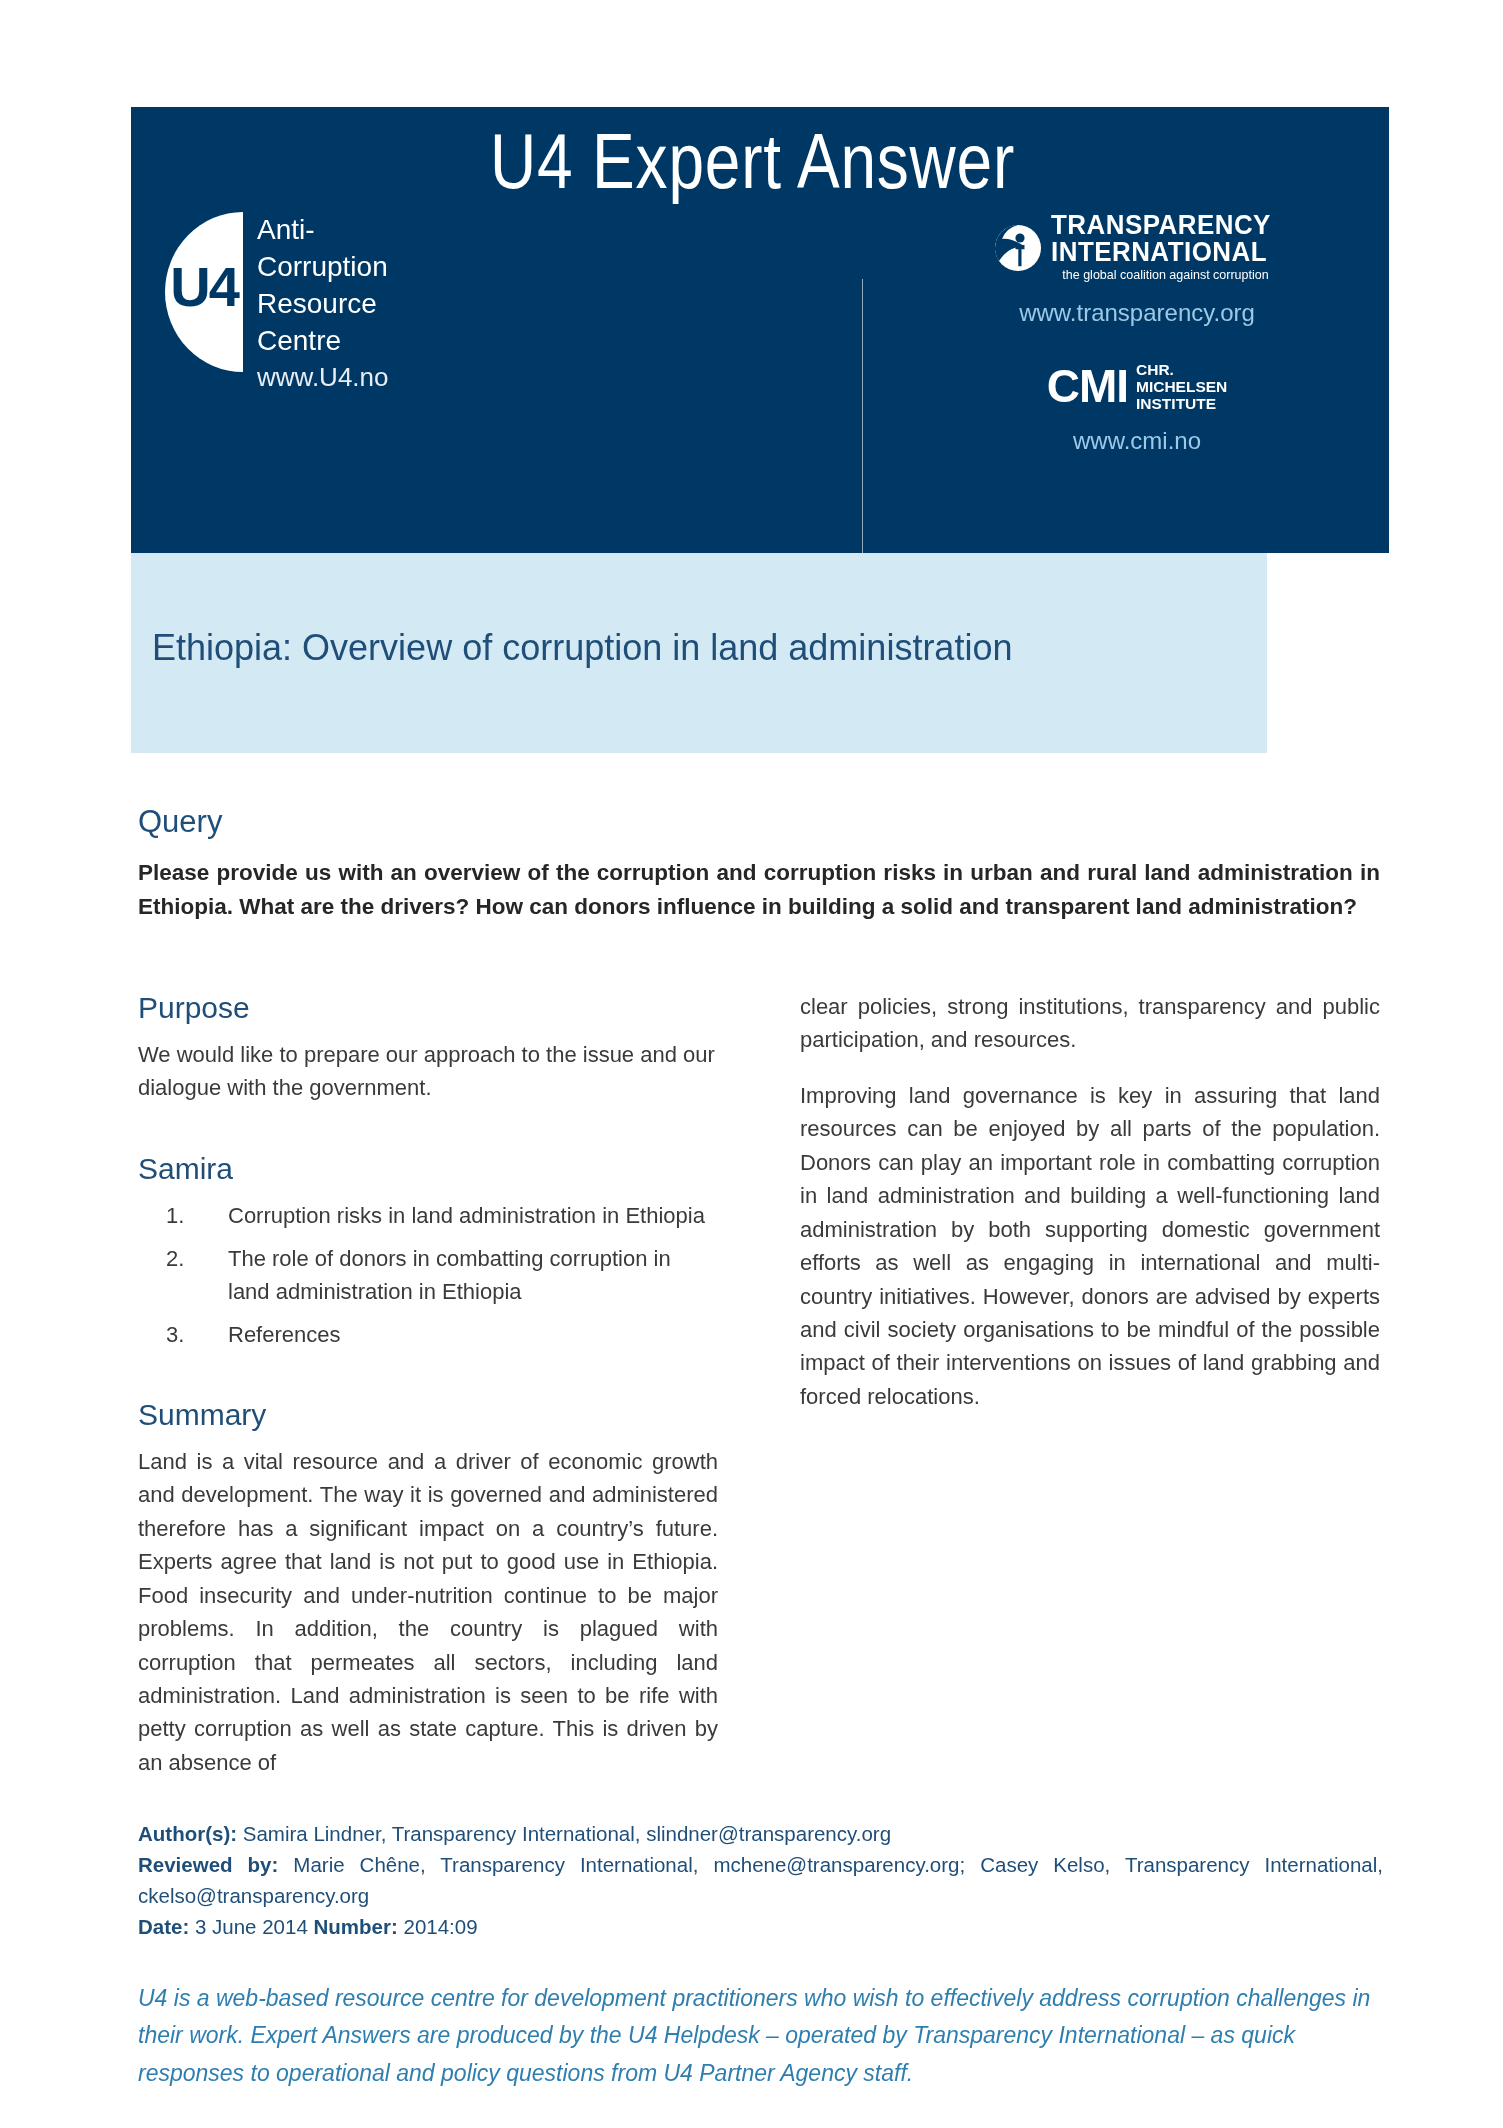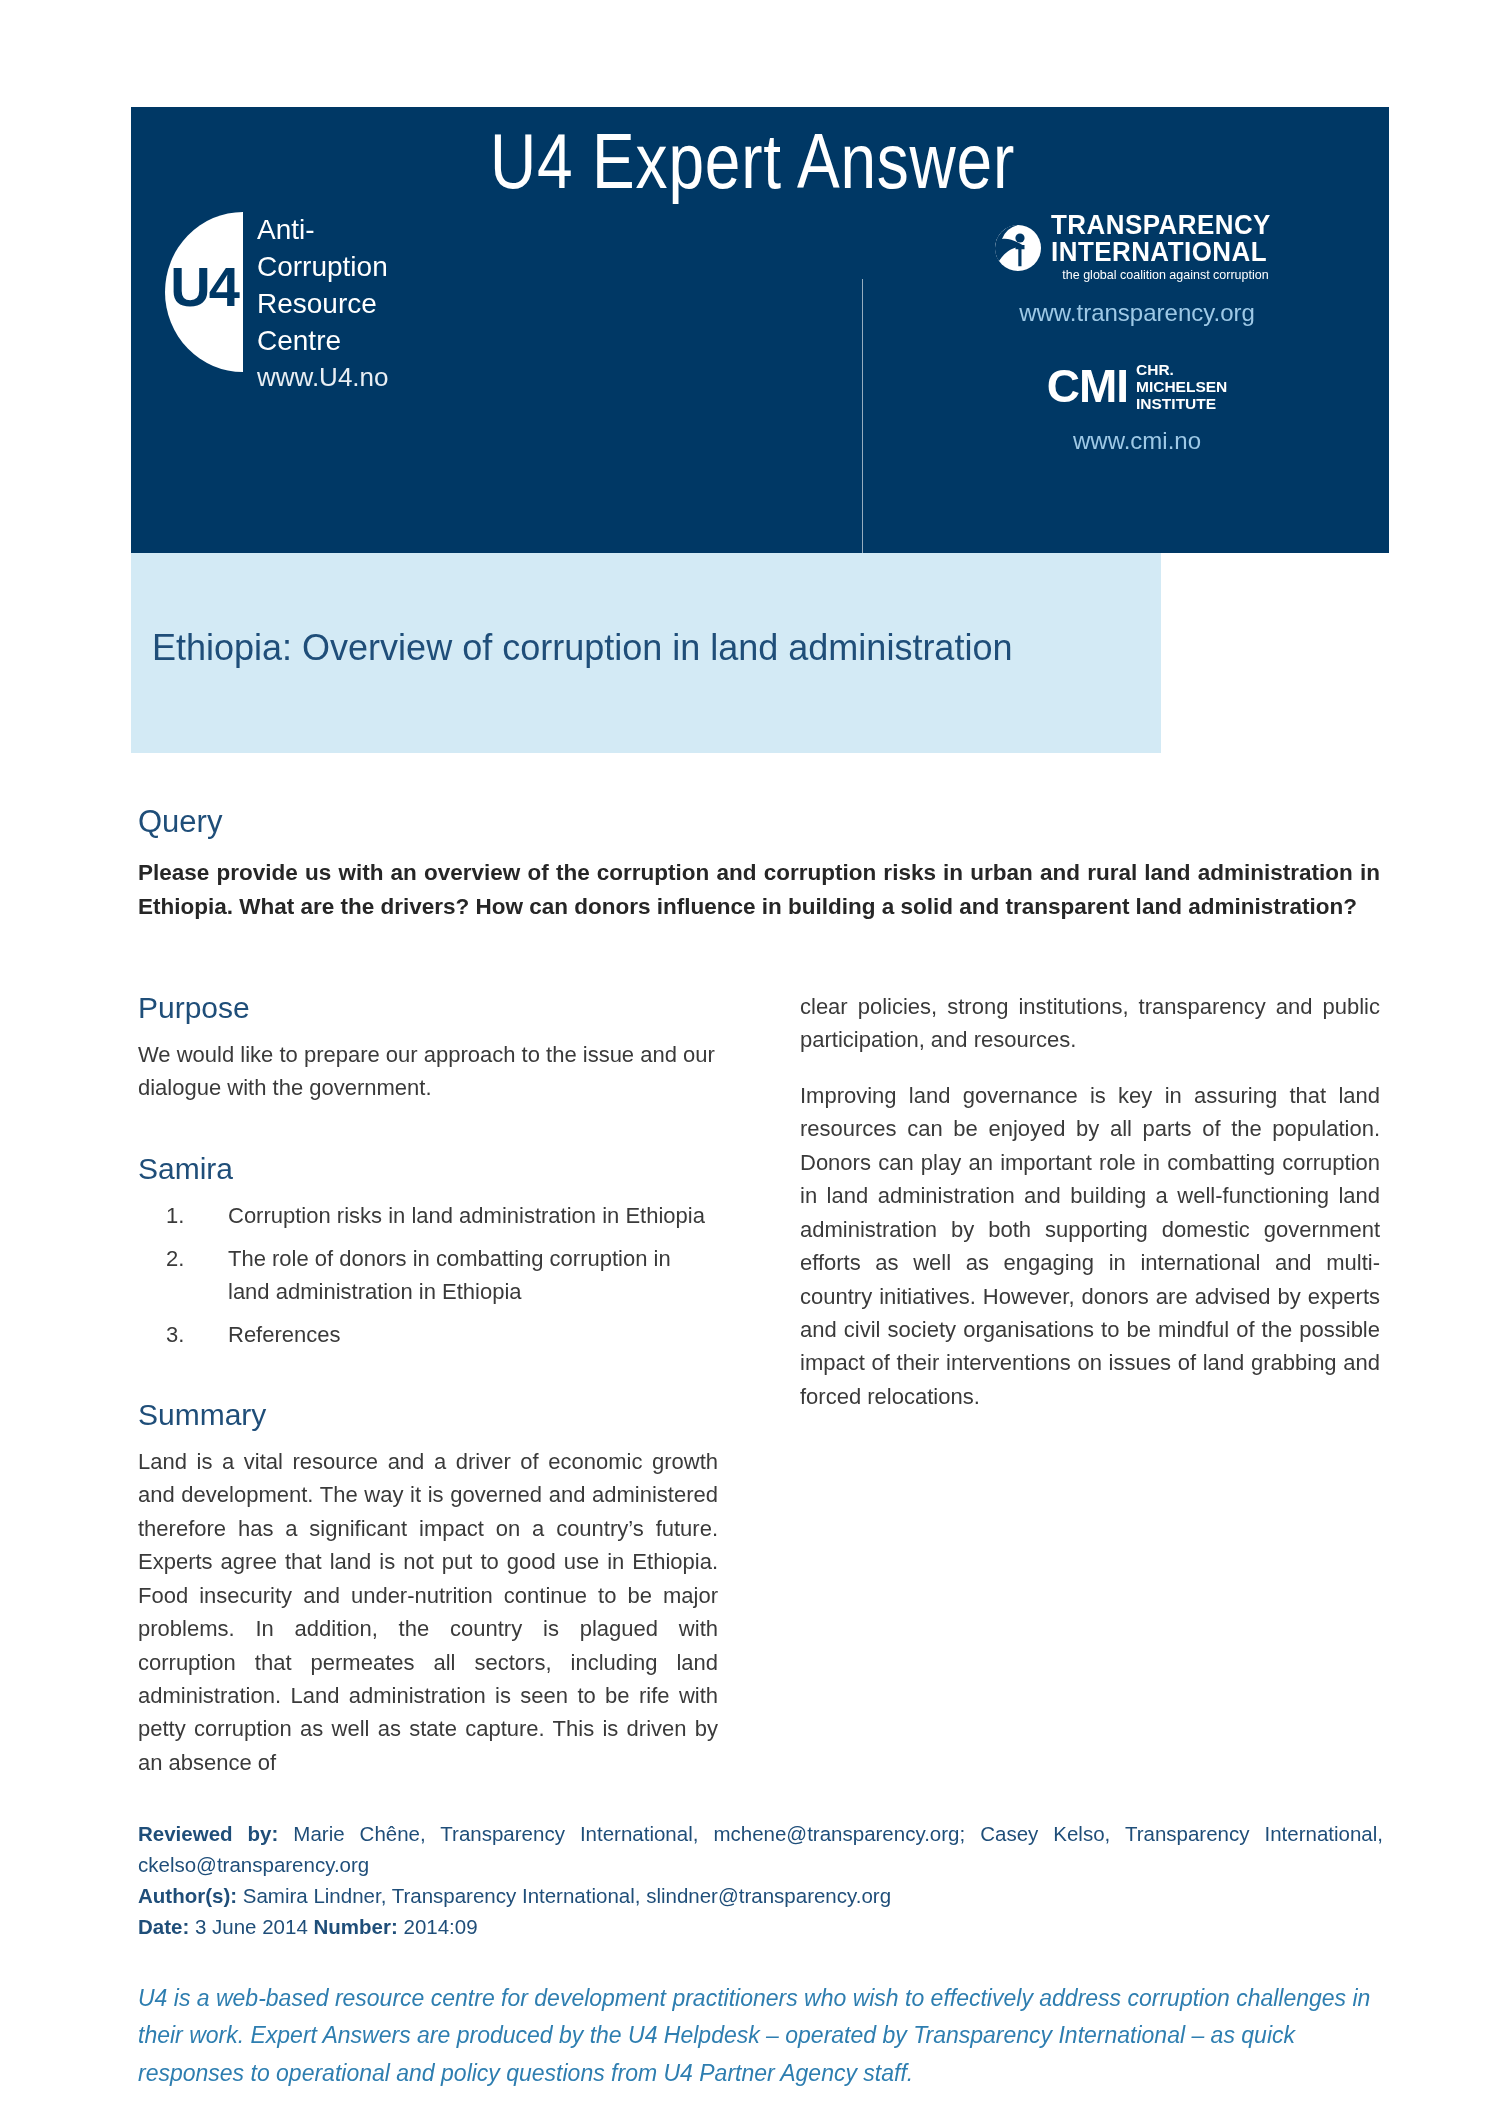--- a/index.html
+++ b/index.html
@@ -183,21 +183,21 @@
     line-height: 1.12;
     text-align: left;
     font-family: "Liberation Sans", sans-serif;
   }
 
   
   .title-banner {
     position: absolute;
     left: 131px;
     top: 553px;
-    width: 1030px;
+    width: 1136px;
     height: 200px;
     background: #d3eaf5;
   }
   .doc-title {
     position: absolute;
     left: 21px;
     top: 73px;
     color: #1f4e79;
     font-size: 36px;
     font-weight: 400;
@@ -408,24 +408,24 @@
     </div>
 
     <div class="col col-right">
       <p class="body">clear policies, strong institutions, transparency and public participation, and resources.</p>
       <p class="body">Improving land governance is key in assuring that land resources can be enjoyed by all parts of the population. Donors can play an important role in combatting corruption in land administration and building a well-functioning land administration by both supporting domestic government efforts as well as engaging in international and multi-country initiatives. However, donors are advised by experts and civil society organisations to be mindful of the possible impact of their interventions on issues of land grabbing and forced relocations.</p>
     </div>
   </div>
 
   <div class="footer">
     <p class="footer-line">
-      <b>Reviewed by:</b><span> Marie Chêne, Transparency International, mchene@transparency.org; Casey Kelso, Transparency International, ckelso@transparency.org</span>
+      <b>Author(s):</b><span> Samira Lindner, Transparency International, slindner@transparency.org</span>
     </p>
     <p class="footer-line">
-      <b>Author(s):</b><span> Samira Lindner, Transparency International, slindner@transparency.org</span>
+      <b>Reviewed by:</b><span> Marie Chêne, Transparency International, mchene@transparency.org; Casey Kelso, Transparency International, ckelso@transparency.org</span>
     </p>
     <p class="footer-line">
       <b>Date:</b><span> 3 June 2014 </span><b>Number:</b><span> 2014:09</span>
     </p>
   </div>
 
   <p class="disclaimer">U4 is a web-based resource centre for development practitioners who wish to effectively address corruption challenges in their work. Expert Answers are produced by the U4 Helpdesk – operated by Transparency International – as quick responses to operational and policy questions from U4 Partner Agency staff.</p>
 
 </div>
 

